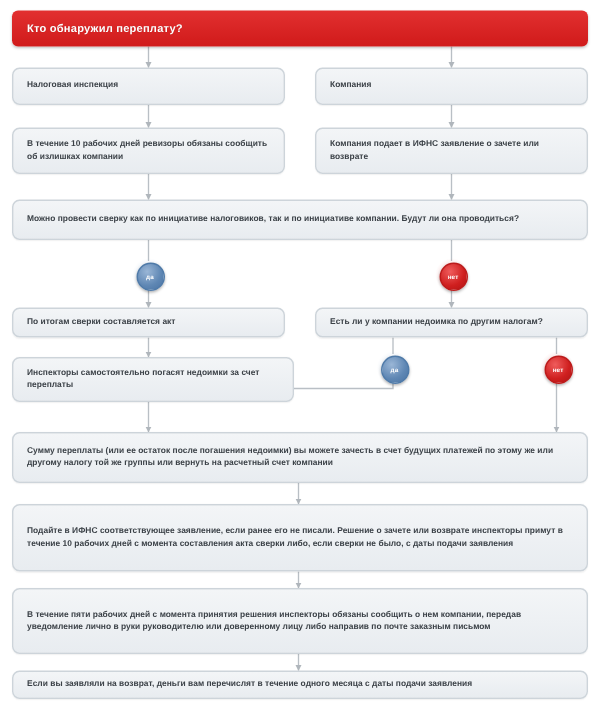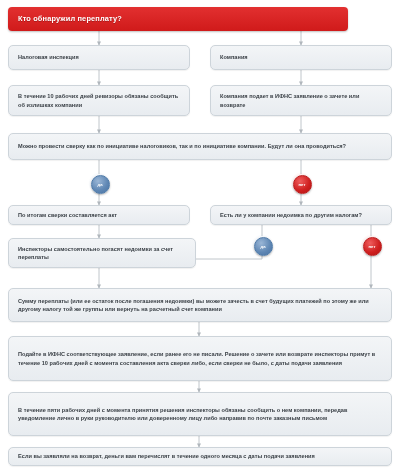--- a/index.html
+++ b/index.html
@@ -32,21 +32,21 @@
     height: 470px;
     pointer-events: none;
     z-index: 1;
   }
 
   
   .banner {
     position: absolute;
     left: 8px;
     top: 7px;
-    width: 340px;
+    width: 384px;
     height: 24px;
     background: #dc2222;
     background: linear-gradient(180deg, #e23030 0%, #d01a1a 100%);
     border-radius: 4px;
     box-shadow: 0 1px 2px rgba(0,0,0,0.25);
     z-index: 3;
     display: flex;
     align-items: center;
   }
   .banner-text {

